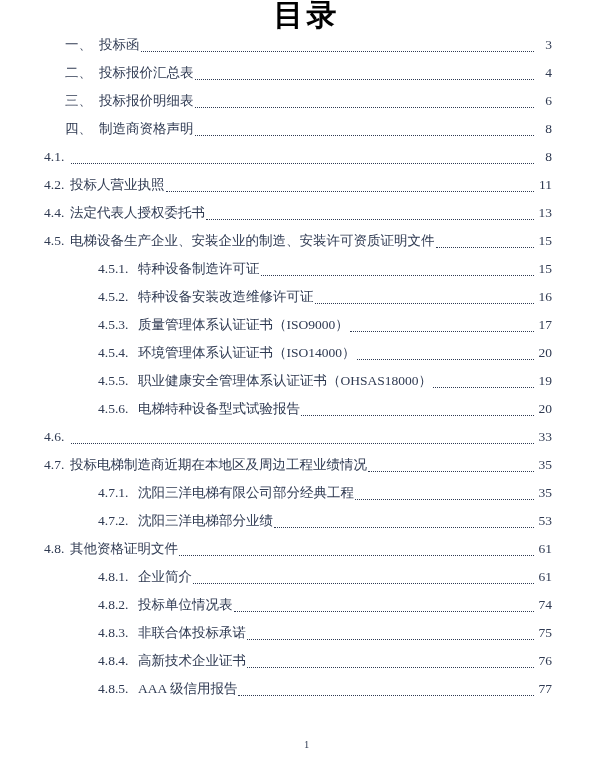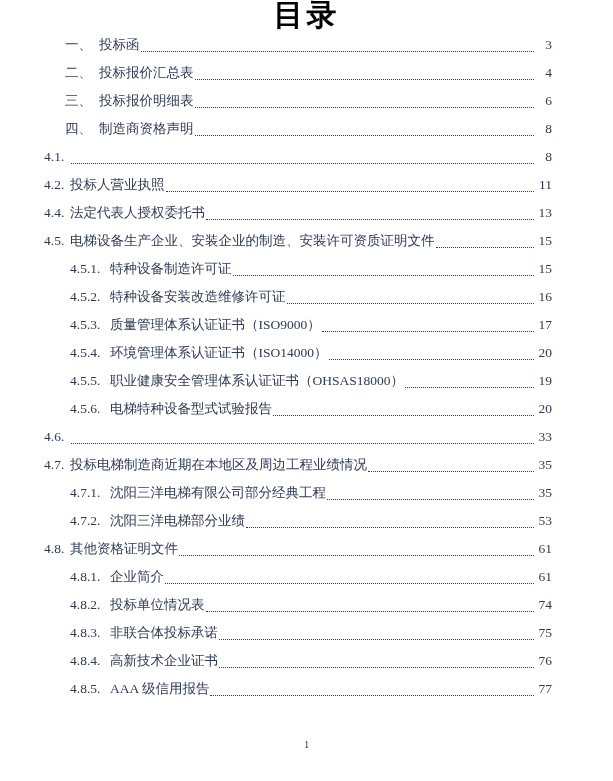--- a/index.html
+++ b/index.html
@@ -39,21 +39,21 @@
     height: 28px;
     line-height: 28px;
     font-size: 13.5px;
     color: var(--text-color);
     padding-right: 61px;
     white-space: nowrap;
     cursor: pointer;
   }
   .toc-row.level-1 { padding-left: 65px; }
   .toc-row.level-2 { padding-left: 44px; }
-  .toc-row.level-3 { padding-left: 70px; }
+  .toc-row.level-3 { padding-left: 98px; }
   .toc-num {
     flex: 0 0 auto;
     display: inline-block;
   }
   .level-1 .toc-num { width: 34px; }
   .level-2 .toc-num { width: 26px; }
   .level-3 .toc-num { width: 40px; }
   .toc-title {
     flex: 0 1 auto;
     overflow: hidden;

